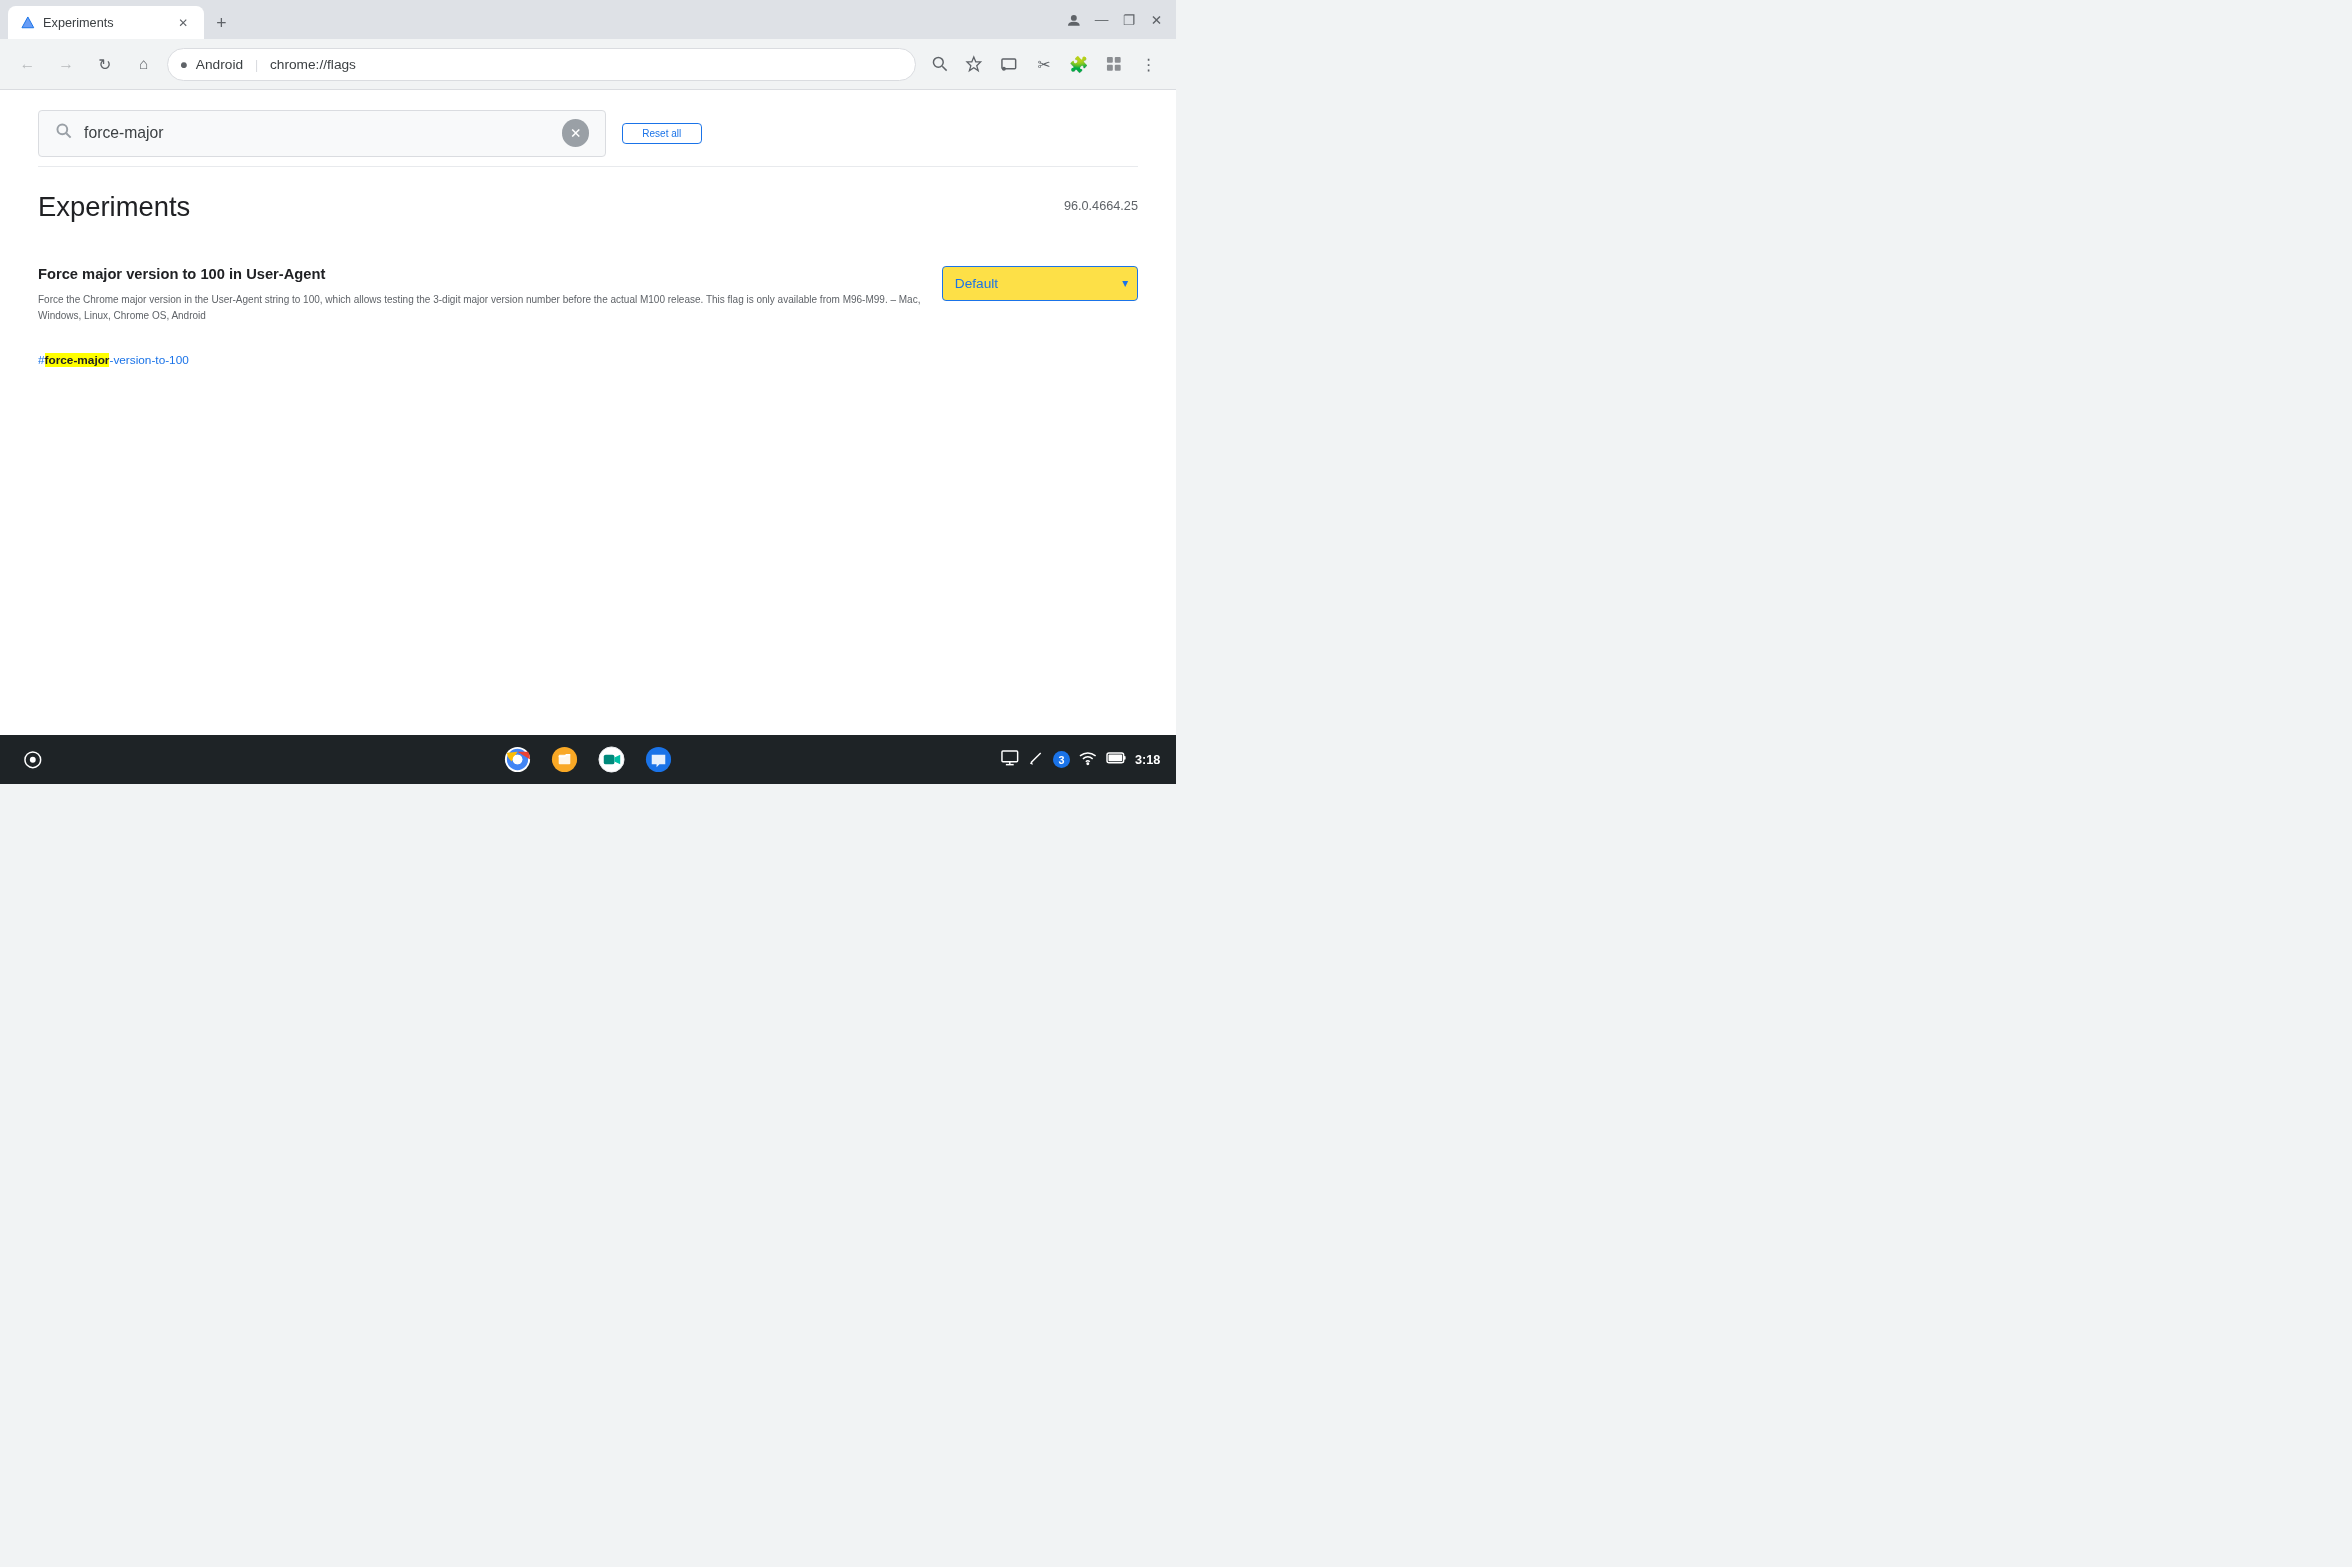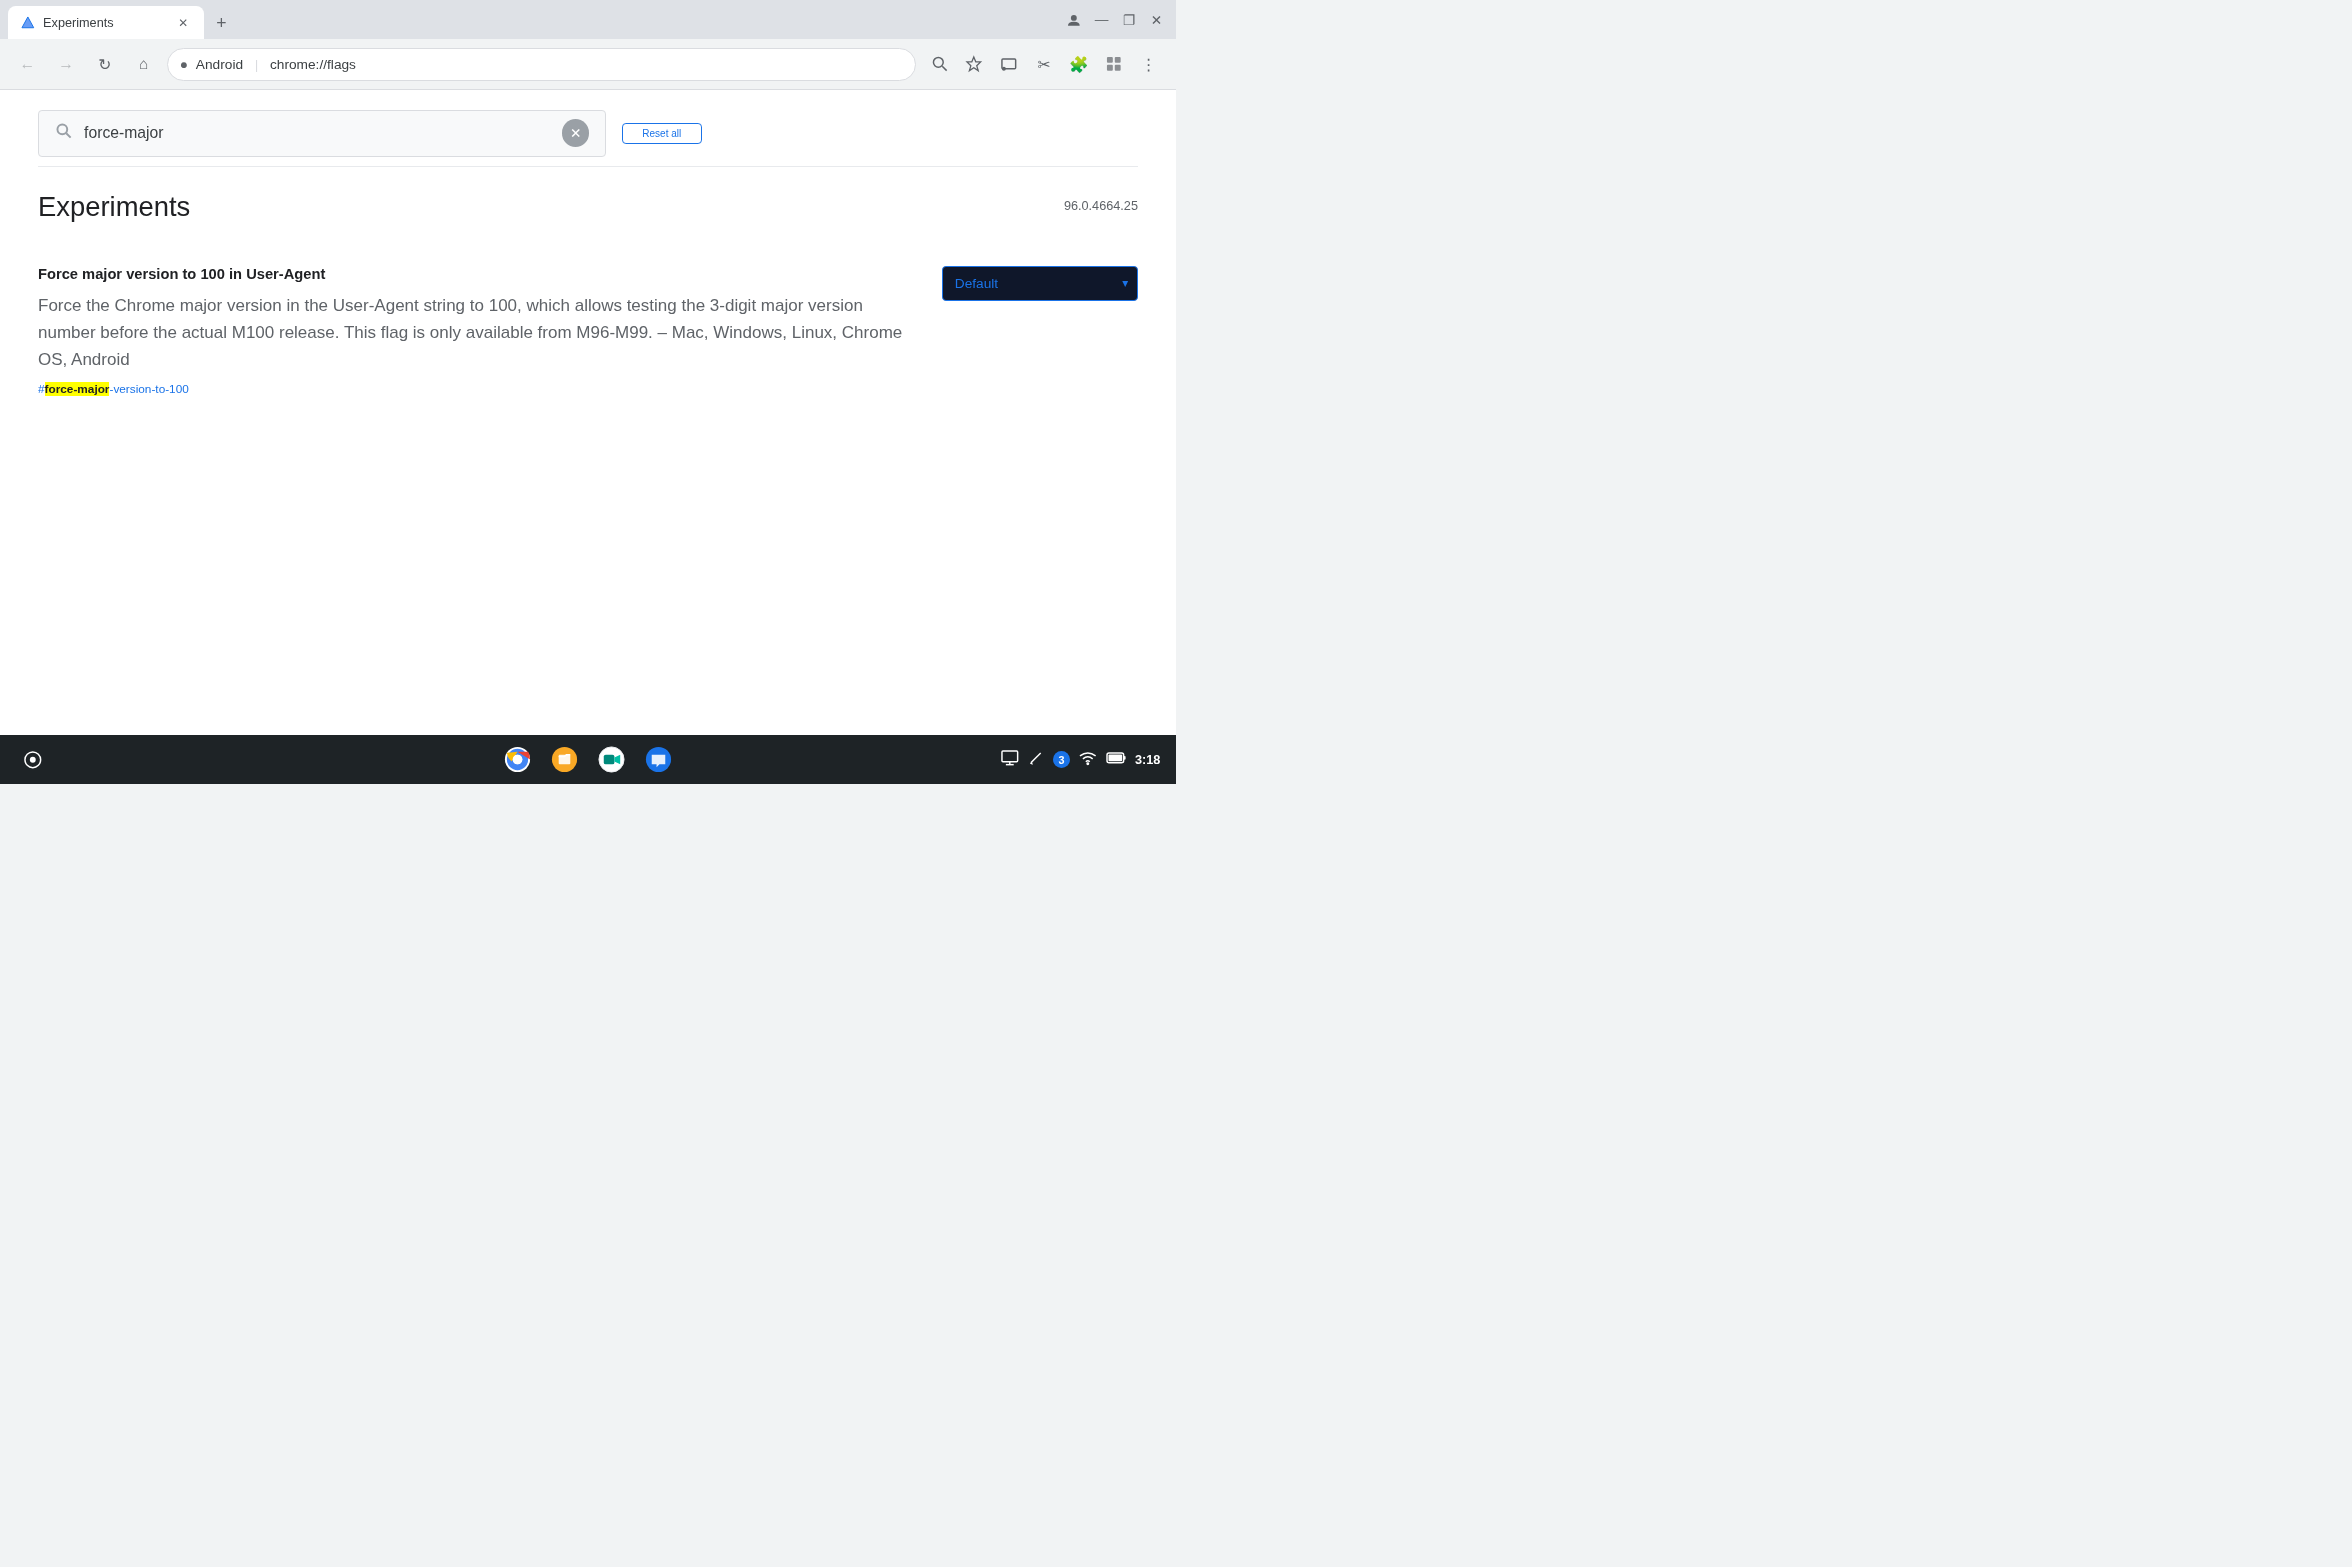--- a/index.html
+++ b/index.html
@@ -259,24 +259,24 @@
       gap: 19px;
     }
     .flag-info { flex: 1; }
     .flag-title {
       font-size: 14.7px;
       font-weight: 700;
       color: #202124;
       margin-bottom: 9.8px;
     }
     .flag-desc {
-      font-size: 17px;
+      font-size: 10px;
       color: #5f6368;
       line-height: 1.6;
-      margin-bottom: 6px;
+      margin-bottom: 26px;
     }
     .flag-link {
       font-size: 11.8px;
       color: #1a73e8;
       text-decoration: none;
     }
     .highlight {
       background: #ffff00;
       font-weight: 600;
       color: #202124;
@@ -289,21 +289,21 @@
       width: 196px;
     }
     .select-wrapper select {
       width: 100%;
       height: 35px;
       border: 1px solid #1a73e8;
       border-radius: 3.9px;
       padding: 0 11.8px;
       font-size: 13.7px;
       color: #1a73e8;
-      background: #0f172a;
+      background: #fde047;
       cursor: pointer;
       appearance: none;
       -webkit-appearance: none;
     }
     .select-arrow {
       position: absolute;
       right: 9.8px;
       top: 50%;
       transform: translateY(-50%);
       color: #1a73e8;

